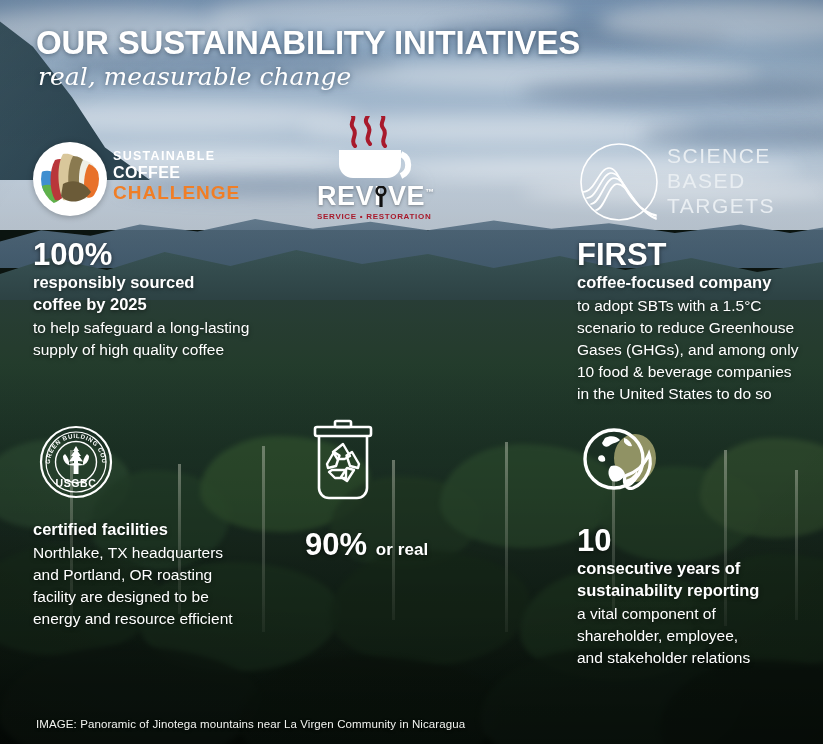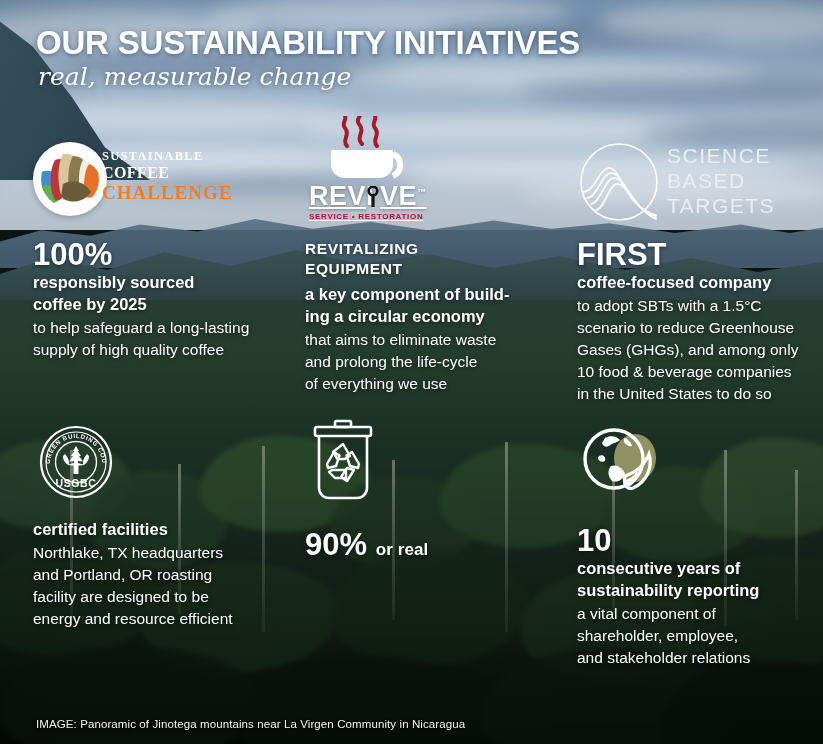--- a/index.html
+++ b/index.html
@@ -124,27 +124,27 @@
     text-shadow: 0 1px 4px rgba(0,0,0,0.55);
   }
 
   
   .scc-disc {
     position: absolute; left: 0; top: 2px;
     width: 74px; height: 74px; border-radius: 50%;
     background: #fff;
     box-shadow: 0 1px 6px rgba(0,0,0,0.28);
   }
-  .scc-words { position: absolute; left: 69px; top: 10px; line-height: 1.0; font-family: Liberation Serif, serif; }
+  .scc-words { position: absolute; left: 80px; top: 10px; line-height: 1.0; }
   .scc-l1 { font-size: 12.5px; font-weight: 700; letter-spacing: 1.3px; }
   .scc-l2 { font-size: 16px; font-weight: 700; letter-spacing: 0.4px; margin-top: 2px; }
   .scc-l3 { font-size: 19px; font-weight: 700; letter-spacing: 1.0px; margin-top: 2px; }
 
   
-  .revive-wrap { position: absolute; left: 4px; top: -24px; width: 120px; text-decoration: underline; }
+  .revive-wrap { position: absolute; left: 12px; top: -24px; width: 120px; }
   .revive-word {
     font-size: 27px; font-weight: 700; letter-spacing: 0.5px;
     line-height: 1; margin-top: -3px;
     text-shadow: 0 1px 3px rgba(0,0,0,0.35);
   }
   .revive-tag { font-size: 8px; font-weight: 700; letter-spacing: 0.7px; margin-top: 2px; }
 
   
   .sbt-words { position: absolute; left: 90px; top: 4px; line-height: 1.18; }
   .sbt-words div { font-size: 21px; font-weight: 400; letter-spacing: 1.5px; color: #e9eef2; }
@@ -266,29 +266,20 @@
             <path d="M22 34 h62 v14 a14 14 0 0 1 -14 14 h-34 a14 14 0 0 1 -14 -14 z" fill="#ffffff"></path>
             <path d="M84 38 a12 12 0 0 1 0 22" stroke="#ffffff" stroke-width="6" fill="none"></path>
           </svg>
           <div class="revive-word">REV<span style="position:relative;display:inline-block;width:14px;">I<svg width="14" height="22" viewBox="0 0 14 22" style="position:absolute;left:0;top:3px">
                   <circle cx="7" cy="5" r="4.3" fill="none" stroke="#111" stroke-width="2.6"></circle>
                   <rect x="5.4" y="8" width="3.2" height="13" fill="#111"></rect>
                 </svg></span>VE<span style="font-size:9px;vertical-align:super">™</span></div>
           <div class="revive-tag" style="color:#A8192B">SERVICE • RESTORATION</div>
         </div>
       </div>
-      <div class="stat">
-        <div class="eyebrow" style="white-space:pre-line">REVITALIZING
-EQUIPMENT</div>
-        <div class="stat-bold" style="white-space:pre-line;margin-top:5px">a key component of build-
-ing a circular economy</div>
-        <div class="stat-body" style="white-space:pre-line">that aims to eliminate waste
-and prolong the life-cycle
-of everything we use</div>
-      </div>
     </div>
 
     <div class="col col-3 row-1">
       <div class="logo-box">
         <svg width="84" height="84" viewBox="0 0 84 84" style="position:absolute;left:0;top:0">
           <circle cx="42" cy="42" r="38" fill="none" stroke="#ffffff" stroke-width="1.6"></circle>
           <g fill="none" stroke="#ffffff" stroke-width="1.7" stroke-linecap="round">
             <path d="M6 52 C18 52 22 28 32 28 C42 28 44 48 58 62 C66 70 74 74 79 75"></path>
             <path d="M10 58 C20 58 25 33 34 33 C44 33 47 50 60 64 C67 71 74 75 79 76"></path>
             <path d="M14 64 C23 64 28 38 37 38 C46 38 50 52 62 66 C69 73 75 77 79 78"></path>

